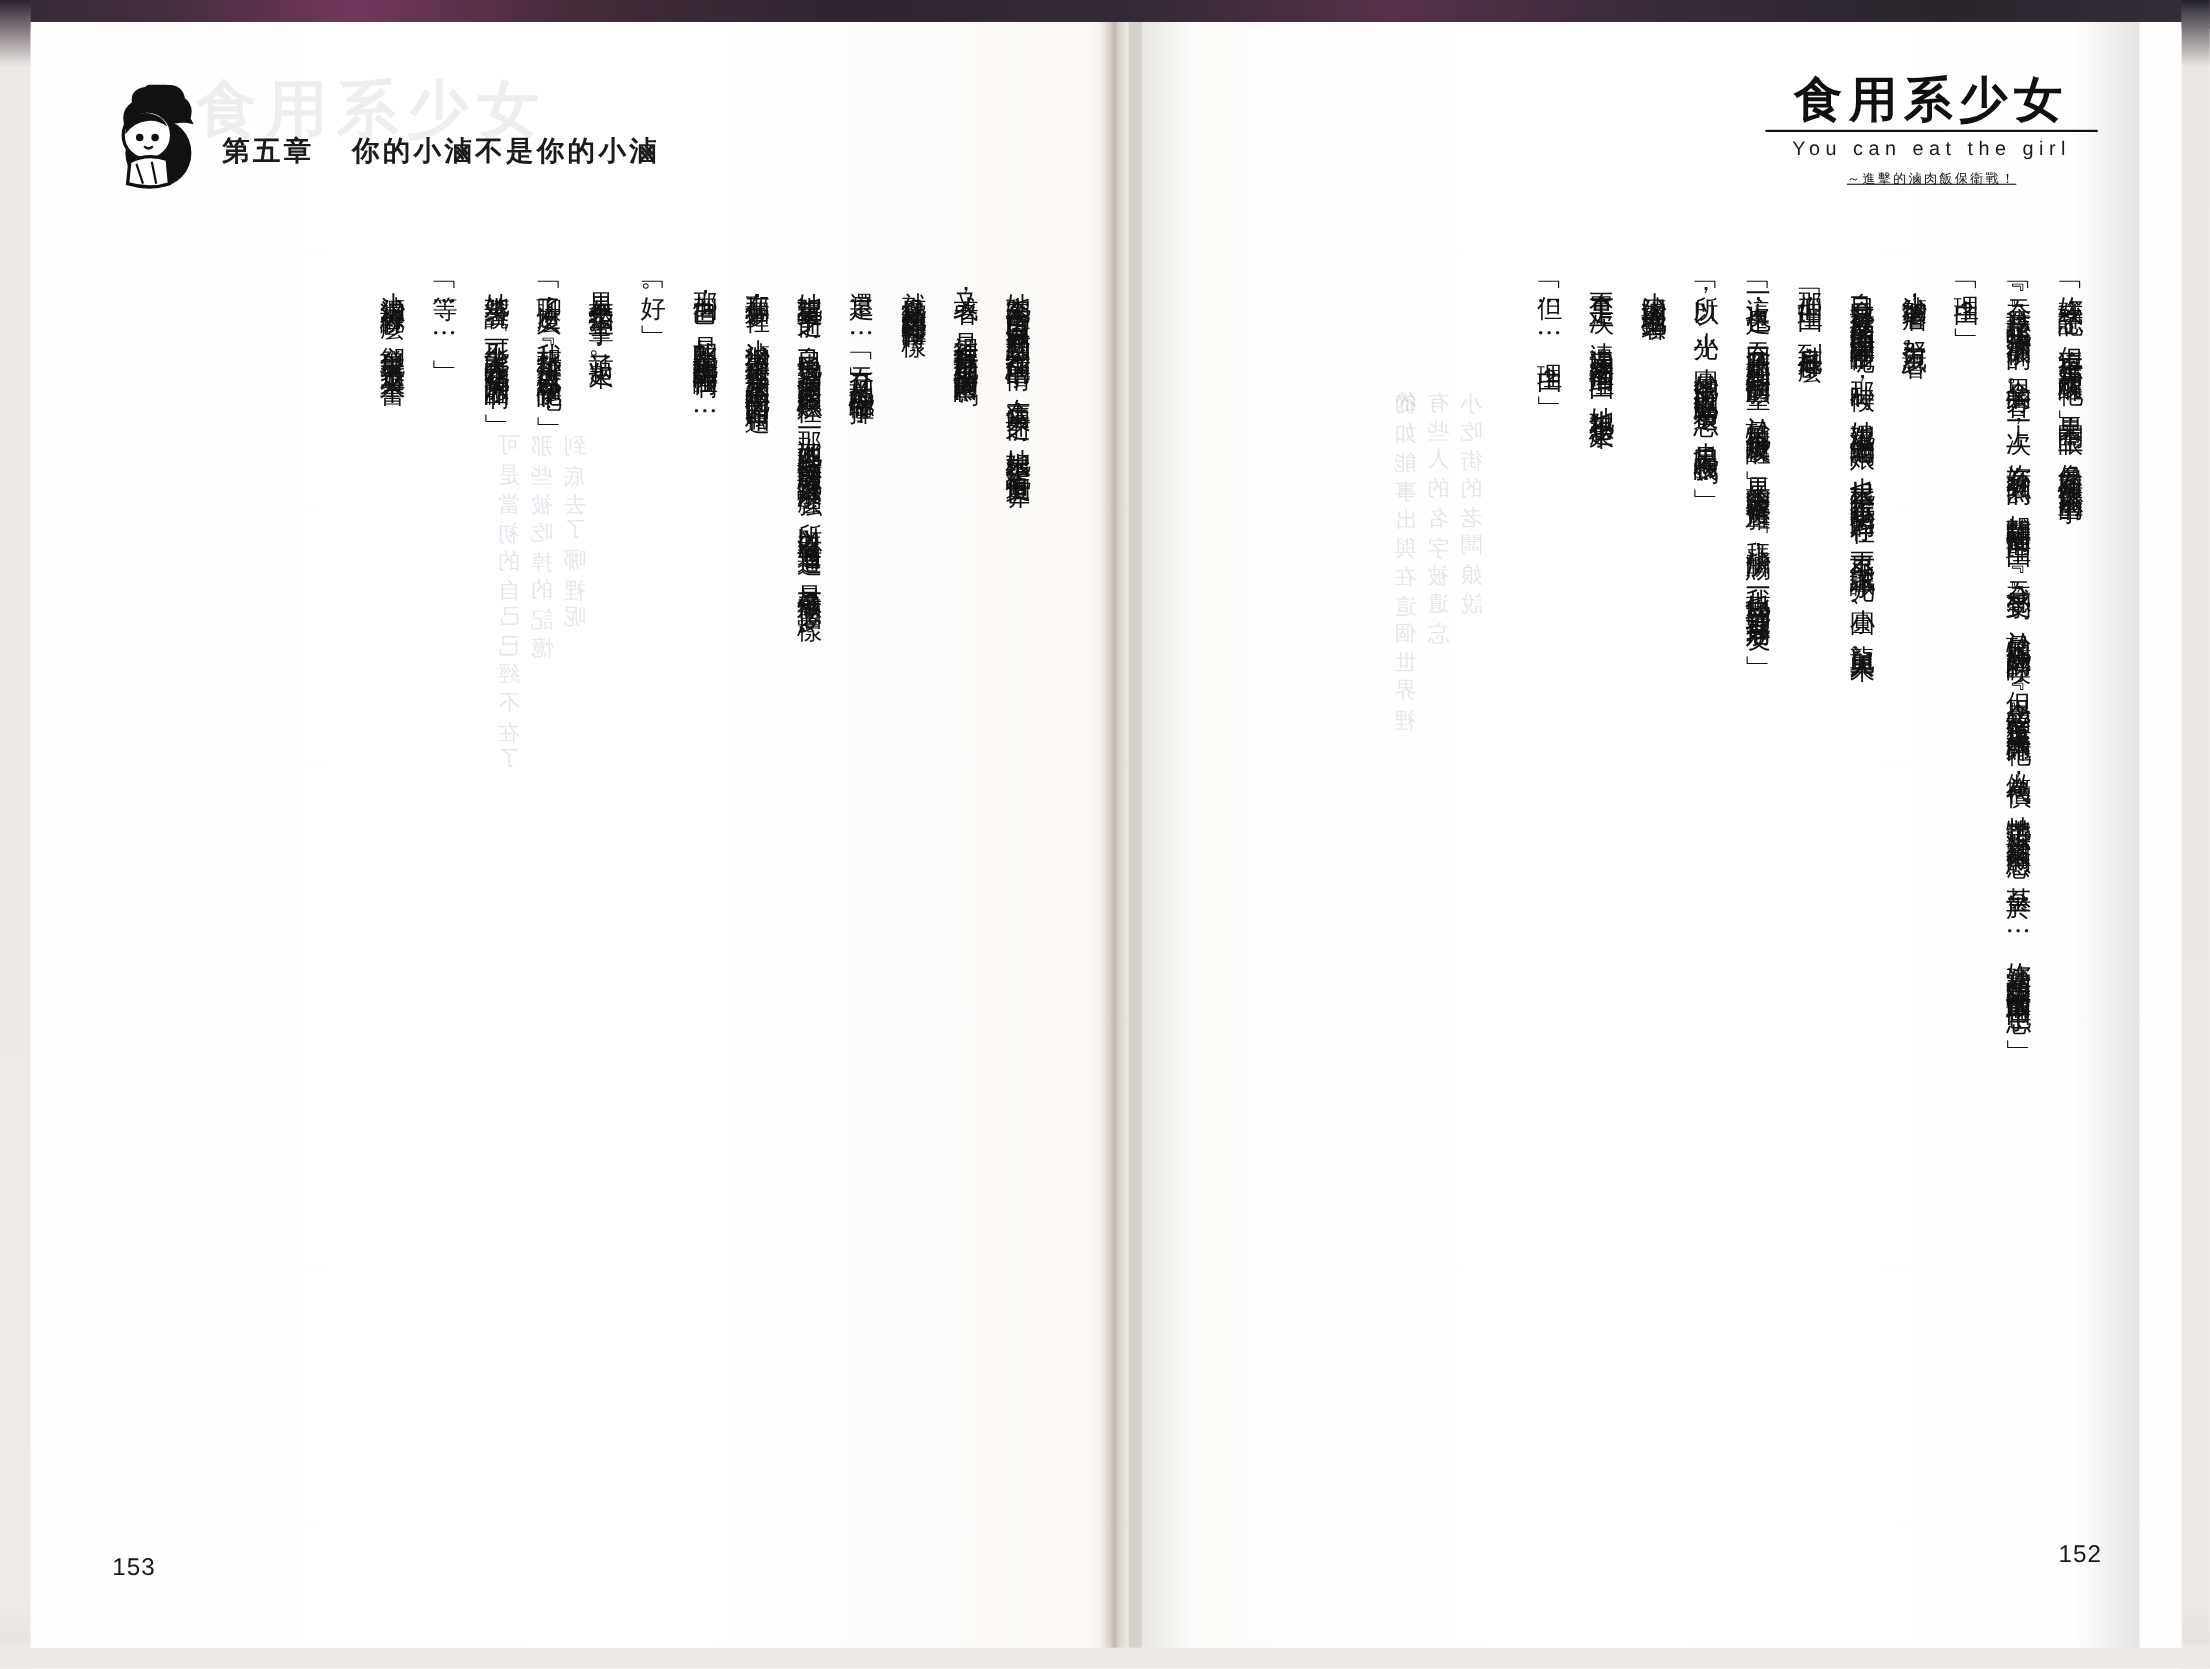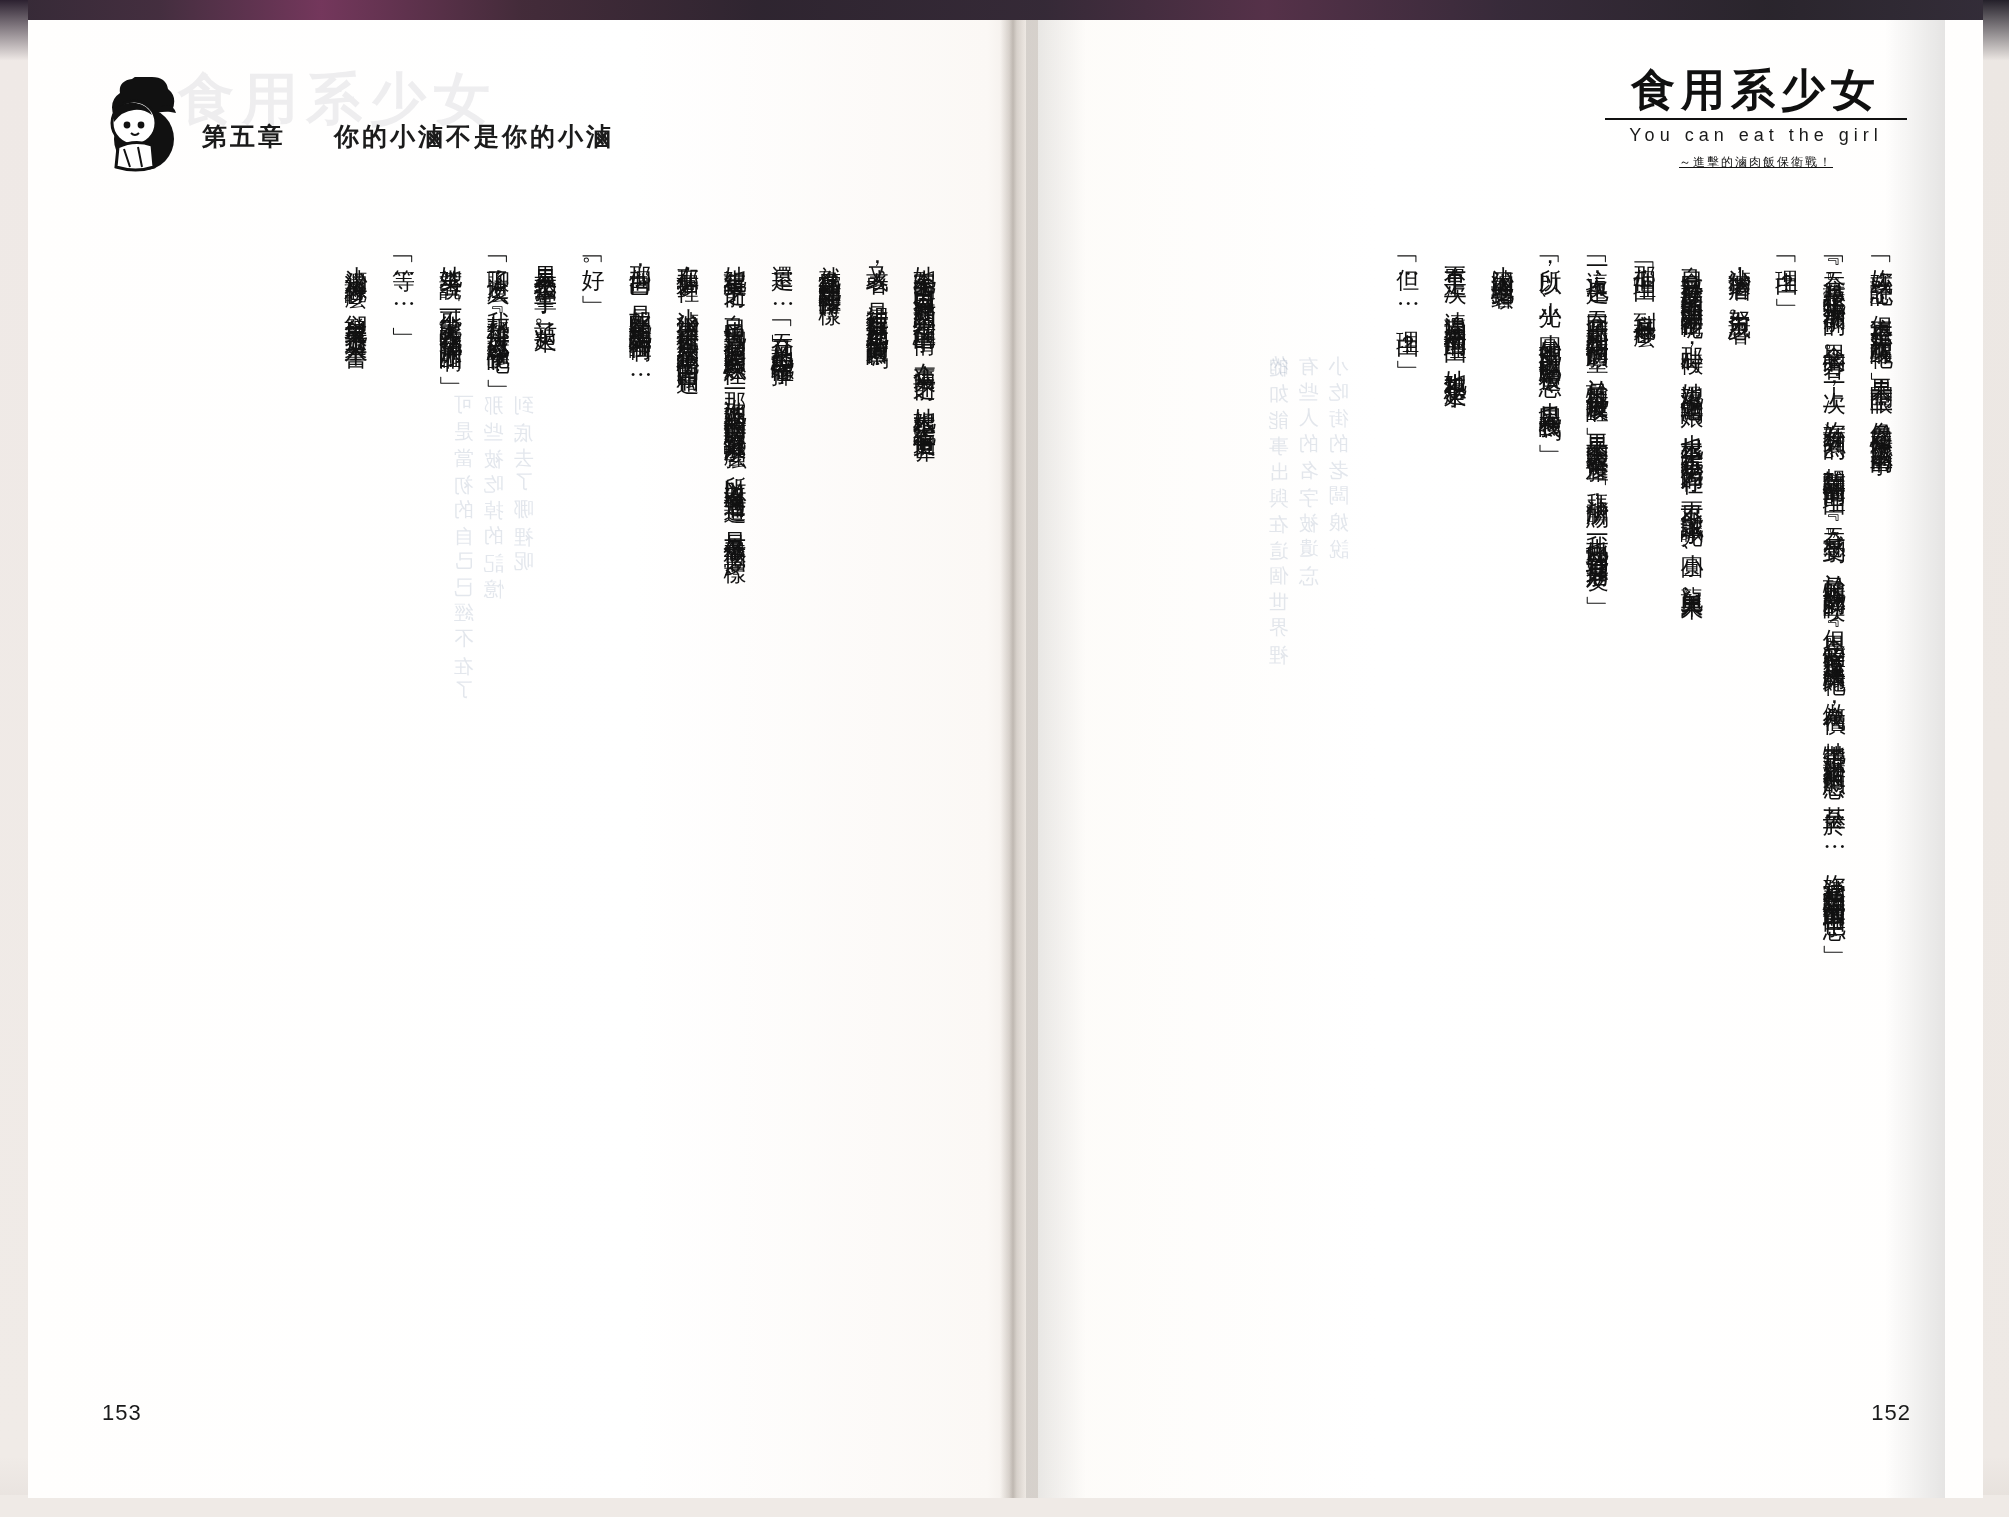--- a/index.html
+++ b/index.html
@@ -113,21 +113,21 @@
   .chapter-label {
     font-family: "DejaVu Serif", "Liberation Serif", serif;
     font-size: 25px;
     color: #1b1b1b;
     letter-spacing: 3px;
     white-space: nowrap;
     font-weight: 700;
     margin-top: 22px;
   }
   .chapter-title {
-    margin-left: 30px;
+    margin-left: 16px;
   }
 
   
   .ghost-logo {
     position: absolute;
     left: 150px;
     top: 42px;
     font-size: 56px;
     color: rgba(150,150,160,0.16);
     letter-spacing: 8px;
@@ -199,21 +199,21 @@
   }
 
   .folio {
     position: absolute;
     font-family: "Liberation Sans", sans-serif;
     font-size: 22px;
     color: #1a1a1a;
     letter-spacing: 1px;
   }
   .folio-right { right: 72px; bottom: 72px; }
-  .folio-left  { left: 74px;  bottom: 72px; }
+  .folio-left  { left: 74px;  bottom: 60px; }
 
   
   .curve-r {
     position: absolute; top:0; left: 998px; width: 60px; height: 100%;
     background: linear-gradient(90deg, rgba(0,0,0,0.10), rgba(0,0,0,0));
     pointer-events: none;
   }
   .curve-l {
     position: absolute; top:0; left: 912px; width: 60px; height: 100%;
     background: linear-gradient(270deg, rgba(0,0,0,0.10), rgba(0,0,0,0));

